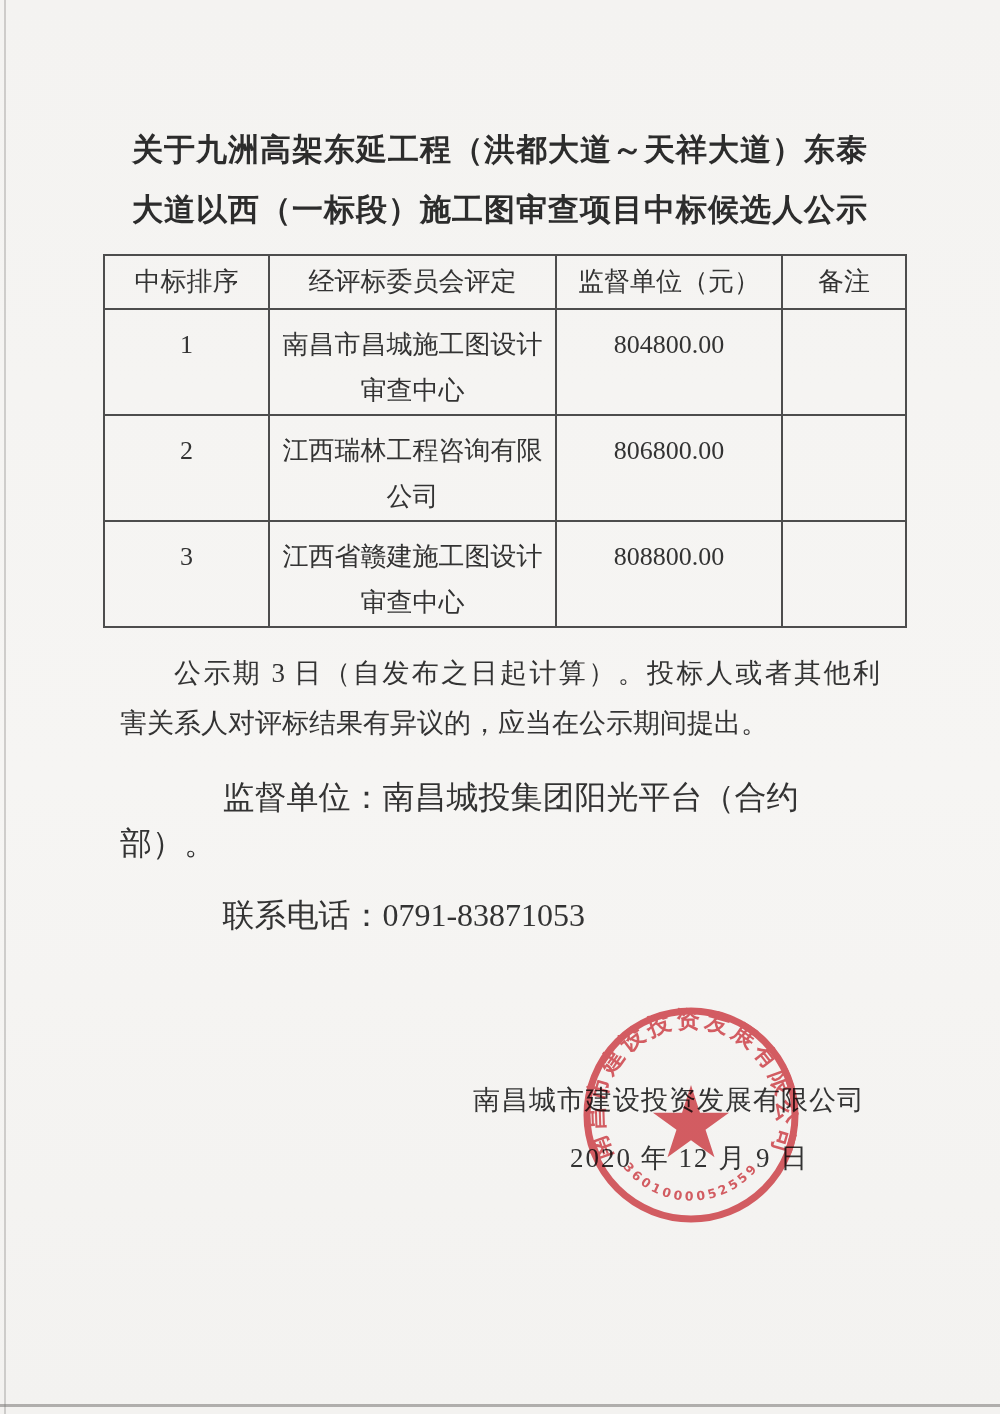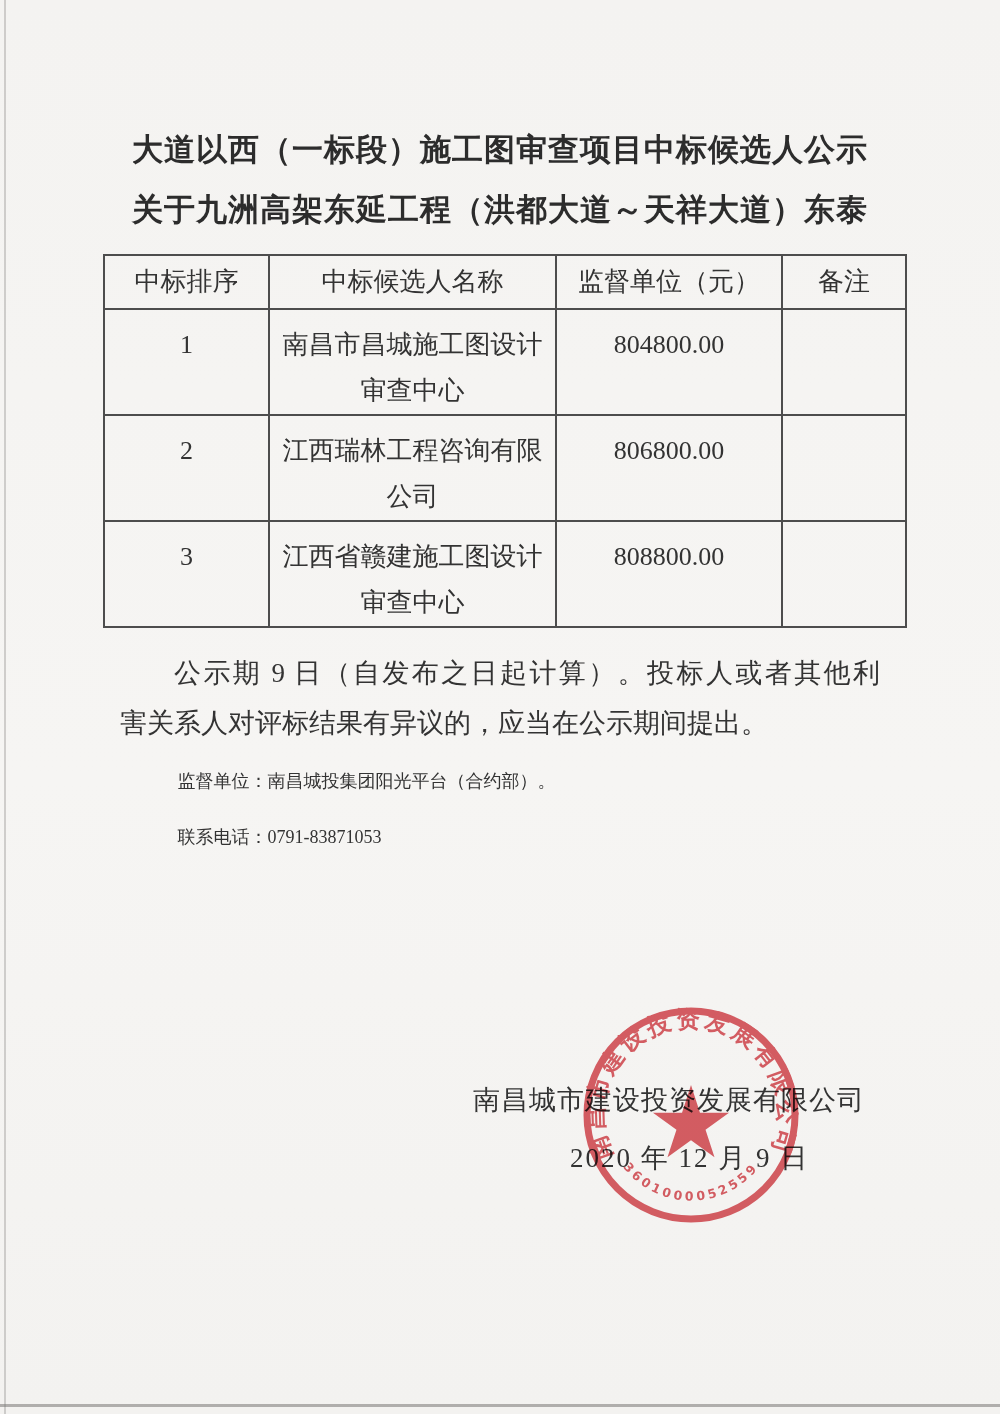--- a/index.html
+++ b/index.html
@@ -75,22 +75,22 @@
   col.c-rank{width:165px;}
   col.c-name{width:287px;}
   col.c-price{width:226px;}
   col.c-note{width:124px;}
   .notice{
     margin:20px 120px 0 120px;
     font-size:27px;
     line-height:50px;
   }
   .meta-line{
-    margin:10px 120px 0 120px;
-    font-size:18px;
+    margin:26px 120px 0 120px;
+    font-size:32px;
     line-height:46px;
     text-indent:3.2em;
   }
   .signature{
     position:absolute;
     left:0;top:1082px;
     width:1000px;
     font-size:27px;
     color:#333;
   }
@@ -114,36 +114,36 @@
   }
 </style>
 </head>
 <body>
 
 <div class="page">
   <div class="edge-left"></div>
   <div class="edge-bottom"></div>
 
   <h1 class="title">
+    <span class="line">关于九洲高架东延工程（洪都大道～天祥大道）东泰</span>
     <span class="line">大道以西（一标段）施工图审查项目中标候选人公示</span>
-    <span class="line">关于九洲高架东延工程（洪都大道～天祥大道）东泰</span>
   </h1>
 
 
   <table class="bid">
     <colgroup>
       <col class="c-rank">
         <col class="c-name">
         <col class="c-price">
         <col class="c-note">
     </colgroup>
     <thead>
       <tr>
         <th>中标排序</th>
-        <th>中标候选人名称</th>
+        <th>经评标委员会评定</th>
         <th>监督单位（元）</th>
         <th>备注</th>
       </tr>
     </thead>
     <tbody>
       <tr>
         <td>1</td>
         <td>南昌市昌城施工图设计审查中心</td>
         <td>804800.00</td>
         <td></td>
@@ -157,21 +157,21 @@
       <tr>
         <td>3</td>
         <td>江西省赣建施工图设计审查中心</td>
         <td>808800.00</td>
         <td></td>
       </tr>
     </tbody>
   </table>
 
   <div class="notice">
-    <span class="line fill indent">公示期 9 日（自发布之日起计算）。投标人或者其他利</span>
+    <span class="line fill indent">公示期 3 日（自发布之日起计算）。投标人或者其他利</span>
     <span class="line">害关系人对评标结果有异议的，应当在公示期间提出。</span>
   </div>
 
   <div class="meta-line">监督单位：南昌城投集团阳光平台（合约部）。</div>
   <div class="meta-line">联系电话：0791-83871053</div>
 
   <div class="signature">
     <div class="sig-company">南昌城市建设投资发展有限公司</div>
     <div class="sig-date">2020 年 12 月 9 日</div>
   </div>

